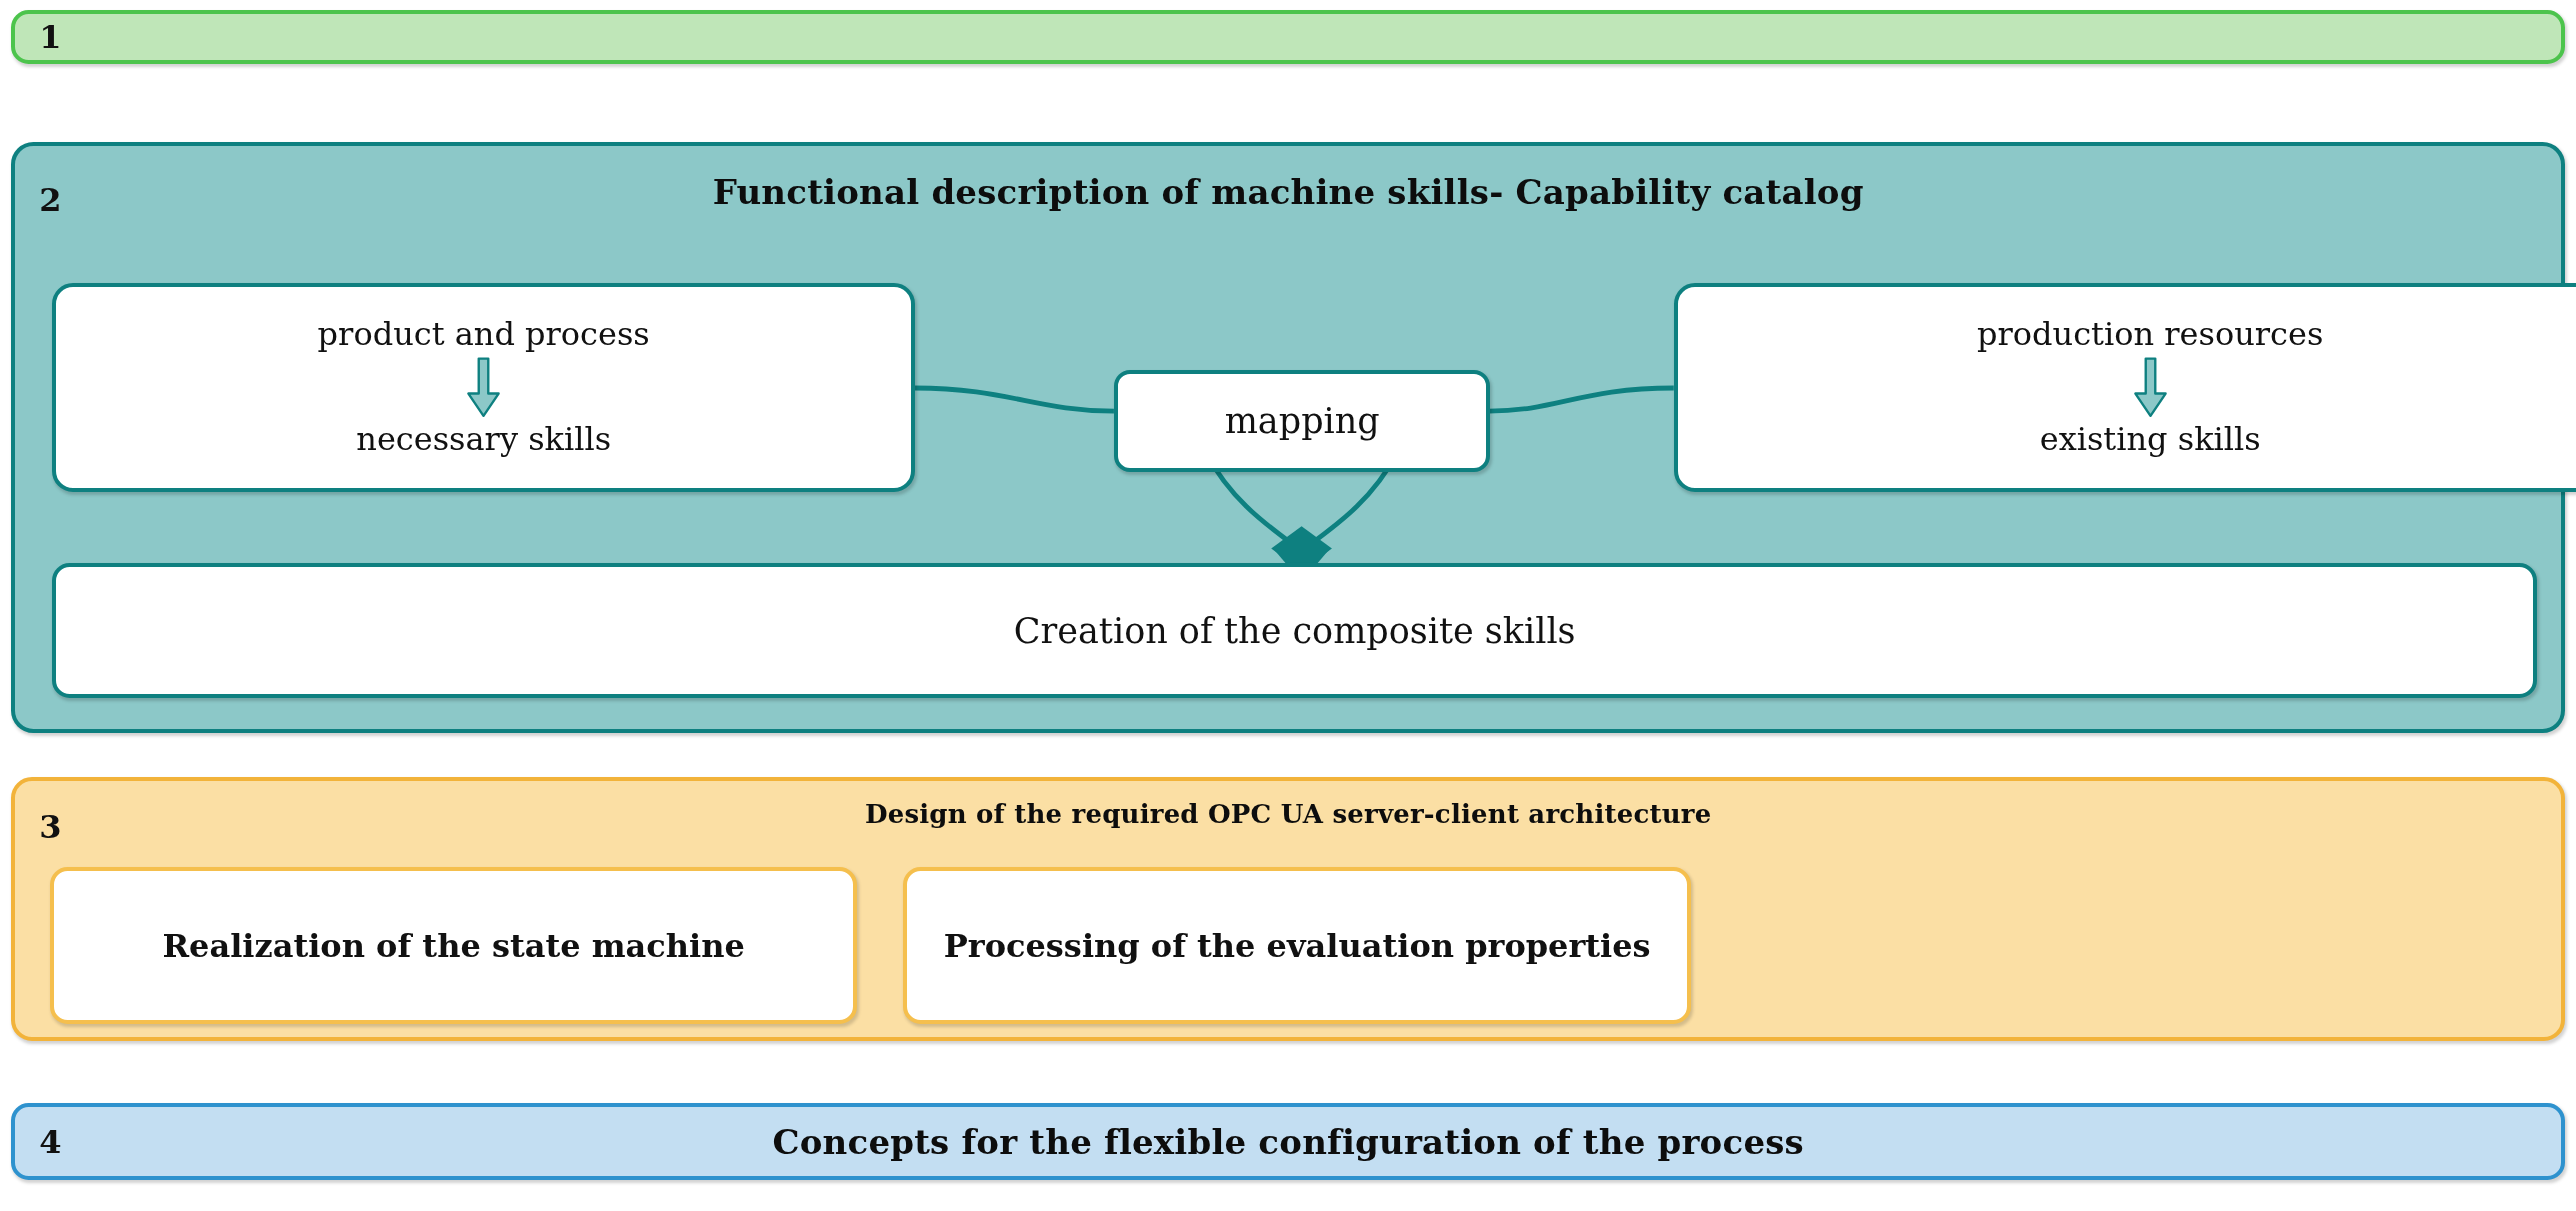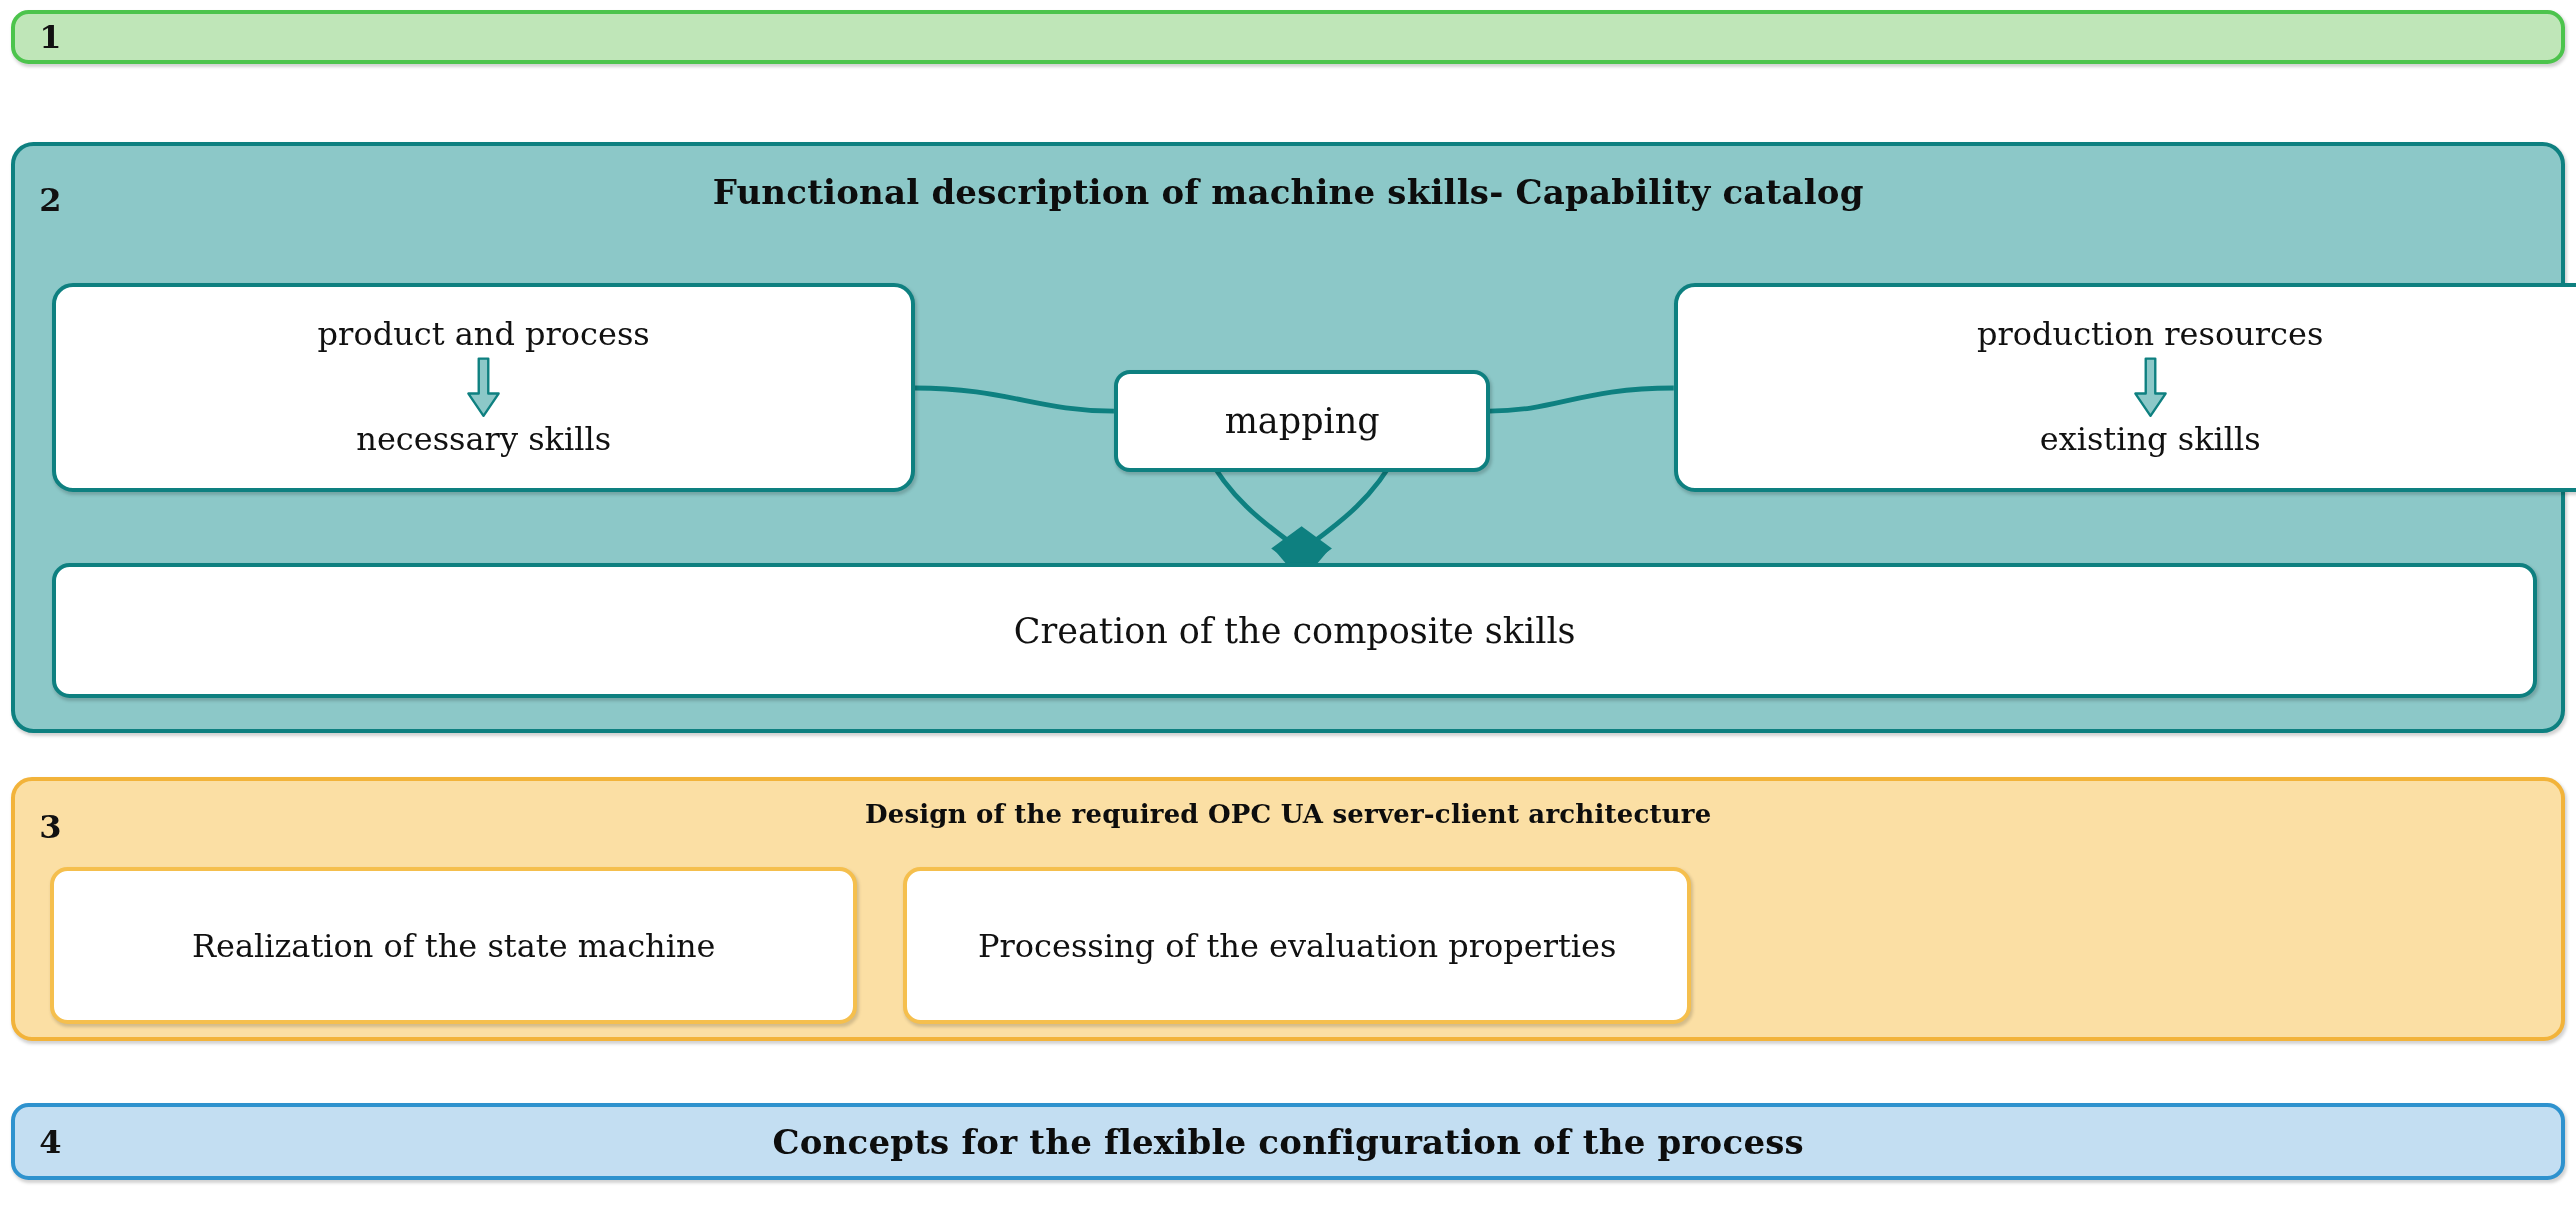--- a/index.html
+++ b/index.html
@@ -192,20 +192,21 @@
     border-radius: 17.6px;
     box-shadow: 1.6px 2.4px 3.2px rgba(0,0,0,0.16);
     display: flex;
     align-items: center;
     justify-content: center;
     text-align: right;
     font-size: 32px;
     line-height: 1.25;
     color: #111111;
     padding: 0 14.4px;
+    font-weight: bold;
   }
   #box-state-machine { left: 35px;   width: 807px; }
   #box-eval-props    { left: 888px; width: 788px;  }
   #box-internal-ctrl { left: 1723px; width: 799px; }
 
   
   #section-4 {
     left: 11.2px;
     top: 1103px;
     width: 2554px;

